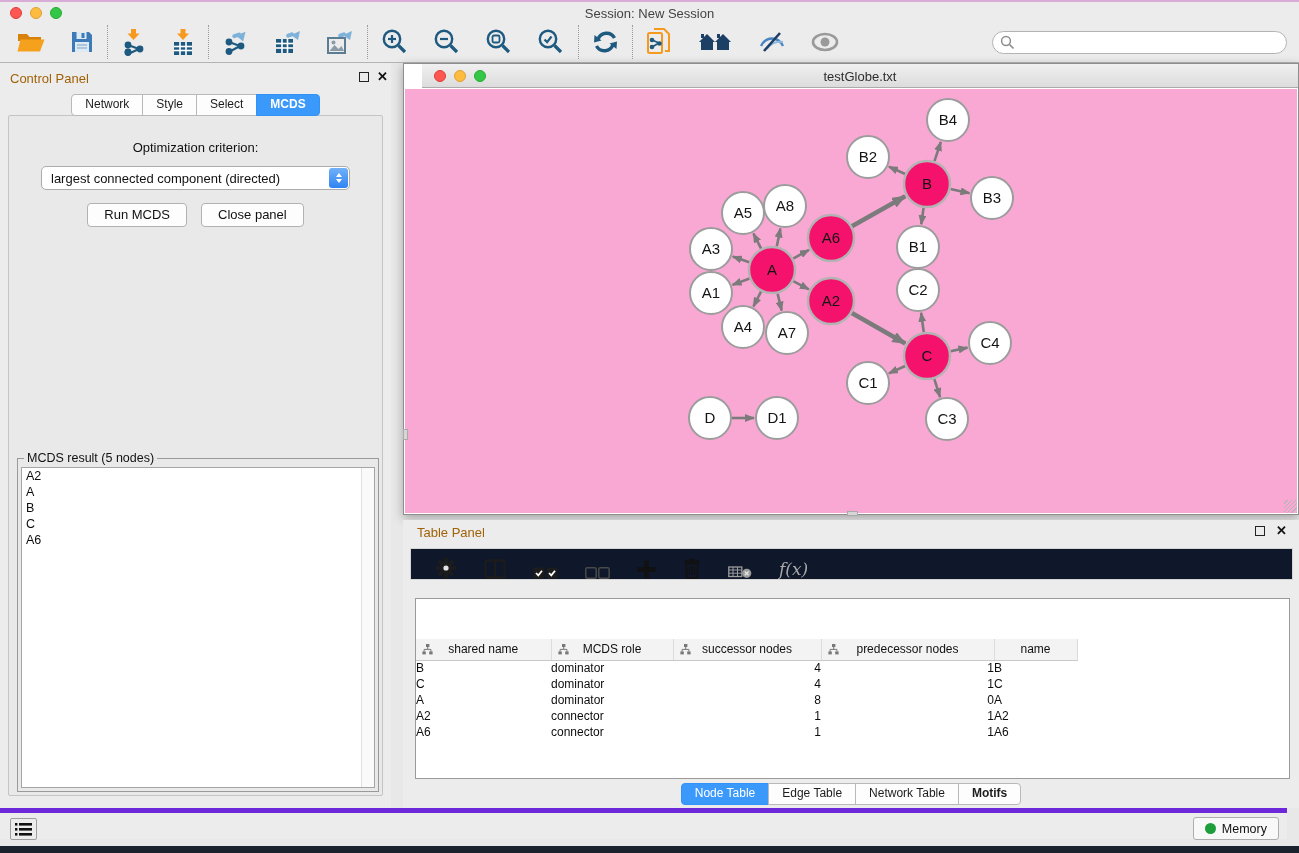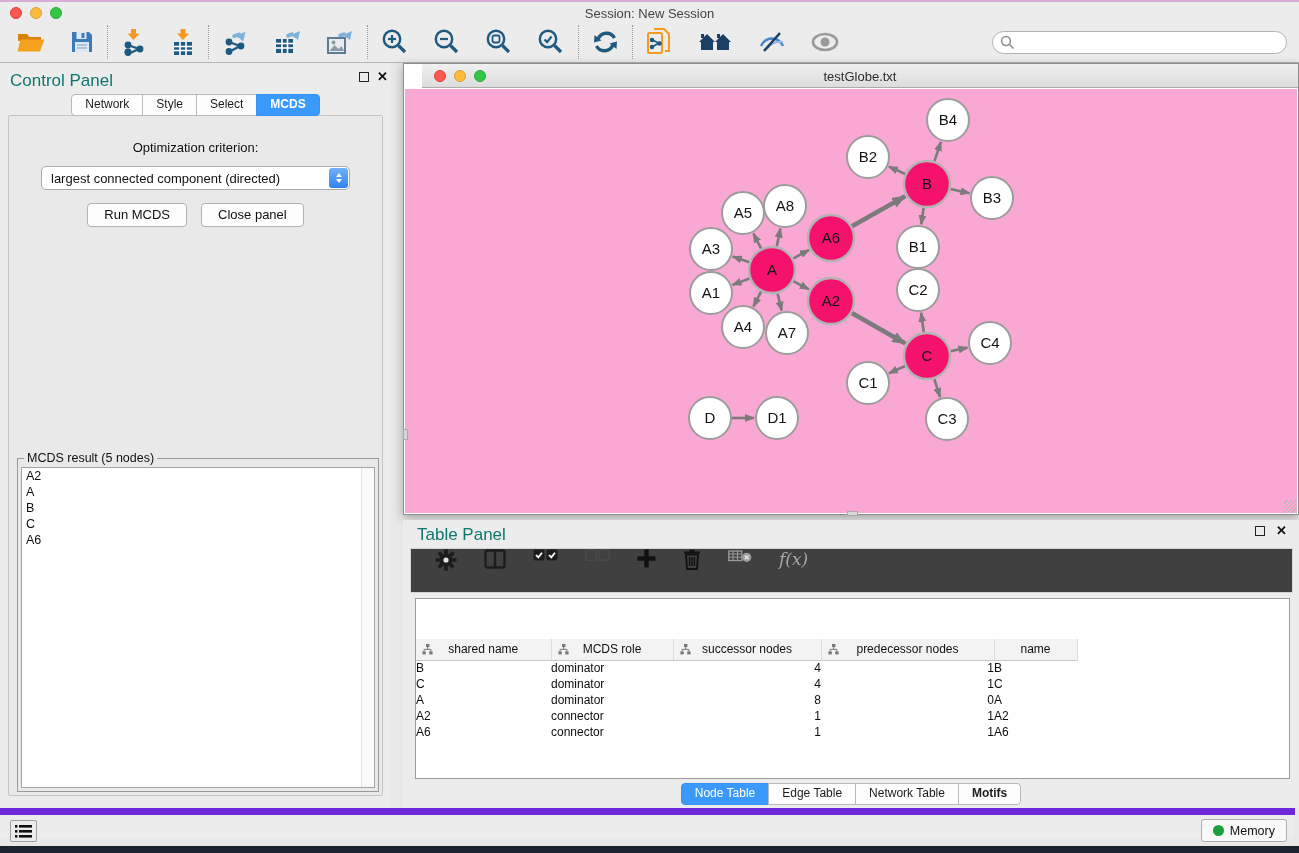--- a/index.html
+++ b/index.html
@@ -22,21 +22,21 @@
   .tgroup:first-child { padding-left:0; }
   .tsep { width:0; height:34px; border-left:1px dotted #9a9a9a; }
   .tbtn { display:flex; align-items:center; justify-content:center; cursor:default; }
   .searchbox { margin-left:auto; position:relative; width:295px; height:23px; }
   .searchbox input { width:100%; height:100%; border:1px solid #b3b3b3; border-radius:12px; background:#fff; padding:0 10px 0 26px; font-size:12px; outline:none; font-family:"Liberation Sans",sans-serif; }
   .search-mag { position:absolute; left:8px; top:4px; }
 
   
   .control-panel { position:absolute; left:0; top:63px; width:391px; bottom:38px; background:#ececec; }
   .panel-head { position:absolute; left:0; right:0; top:0; height:26px; }
-  .panel-title { position:absolute; left:10px; top:8px; font-size:17px; color:#0f766e; }
+  .panel-title { position:absolute; left:10px; top:8px; font-size:13px; color:#a16207; }
   .float-box { position:absolute; width:10px; height:10px; border:1.6px solid #222; top:9px; }
   .close-x { position:absolute; top:6px; font-size:13px; font-weight:bold; color:#111; }
   .cp-tabs { position:absolute; left:0; right:0; top:31px; display:flex; justify-content:center; z-index:3; }
   .tab { padding:2px 13px 4px; background:#fdfdfd; border:1px solid #b9b9b9; margin-left:-1px; font-size:12px; color:#1c1c1c; cursor:default; }
   .tab.first { border-radius:4px 0 0 4px; margin-left:0; }
   .tab.last { border-radius:0 4px 4px 0;font-weight:bold; }
   .tab.active { background:#3b99fc; border-color:#3192f8; color:#fff; }
   .cp-content { position:absolute; left:8px; right:8px; top:52px; bottom:12px; background:#e9e9e9; border:1px solid #c4c4c4; border-radius:2px; }
   .opt-label { margin-top:24px; text-align:center; font-size:13px; color:#111; }
   .select-row { margin:11px 32px 0; height:24px; background:#fff; border:1px solid #acacac; border-radius:5px; display:flex; align-items:center; padding-left:9px; font-size:13px; color:#111; position:relative; }
@@ -57,33 +57,33 @@
   .net-titlebar .tl-group { top:6px; left:12px; }
   .net-title { position:absolute; left:0; right:0; top:5px; text-align:center; font-size:13px; color:#2e2e2e; }
   .net-canvas { position:absolute; left:1px; right:1px; top:25px; bottom:1px; background:#f9a8d4; overflow:hidden; }
   .resize-grip { position:absolute; right:1px; bottom:1px; width:13px; height:13px;
      background:repeating-linear-gradient(135deg, transparent, transparent 2px, #b5b5b5 2px, #b5b5b5 3px); }
   .edge-grip-left { position:absolute; left:-1px; top:365px; width:5px; height:11px; background:#d6d6d6; border:1px solid #a9a9a9; }
   .edge-grip-bottom { position:absolute; left:443px; bottom:-2px; width:11px; height:5px; background:#d6d6d6; border:1px solid #a9a9a9; }
 
   
   .table-panel { position:absolute; left:403px; top:520px; right:0; bottom:38px; background:#ececec; }
-  .tp-toolbar { position:absolute; left:7px; right:6px; top:28px; height:45px; background:#404040; border:1px solid #d4d4d4; display:flex; align-items:flex-start; gap:27px; padding-left:24px; }
+  .tp-toolbar { position:absolute; left:7px; right:6px; top:28px; height:32px; background:#0f172a; border:1px solid #d4d4d4; display:flex; align-items:flex-end; gap:27px; padding-left:24px; }
   .fx-label { font-family:"DejaVu Serif",serif; font-style:italic; color:#a9a9a9; font-size:17px; }
   .tbl-wrap { position:absolute; left:12px; right:9px; top:78px; bottom:29px; background:#fff; border:1px solid #9a9a9a; overflow:hidden; }
   table.nodes { border-collapse:collapse; table-layout:fixed; font-size:12px;margin-top:40px; }
   table.nodes th { height:21px; background:#f3f3f3; border-right:1px solid #dcdcdc; border-bottom:1px solid #c9c9c9; font-weight:normal; font-size:12px; color:#111; text-align:center; position:relative; }
   table.nodes th .hicon { position:absolute; left:6px; top:5px; }
   table.nodes td { height:16px; padding:0; color:#0d0d0d; }
   td.al { text-align:left; padding-left:10px; }
   td.ar { text-align:right; padding-right:6px; }
   .tp-tabs { position:absolute; left:0; right:0; bottom:3px; display:flex; justify-content:center; }
 
   
-  .statusbar { position:absolute; left:0; right:4px; bottom:7px; height:31px; background:#ececec; border-top:7px solid #6d28d9; }
+  .statusbar { position:absolute; left:0; right:12px; bottom:7px; height:31px; background:#ececec; border-top:5px solid #6d28d9; }
   .list-btn { position:absolute; left:10px; top:5px; width:27px; height:22px; background:#ececec; border:1px solid #9f9f9f; border-radius:2px; display:flex; align-items:center; justify-content:center; }
   .memory-btn { position:absolute; right:8px; top:4px; height:23px; background:#f8f8f8; border:1px solid #adadad; border-radius:3px; display:flex; align-items:center; gap:6px; padding:0 11px; font-size:12.5px; color:#111; }
   .memdot { width:11px; height:11px; border-radius:50%; background:#1c9e3c; }
 </style>
 </head>
 <body>
 
 <div class="app">
 
   <div class="titlebar">

